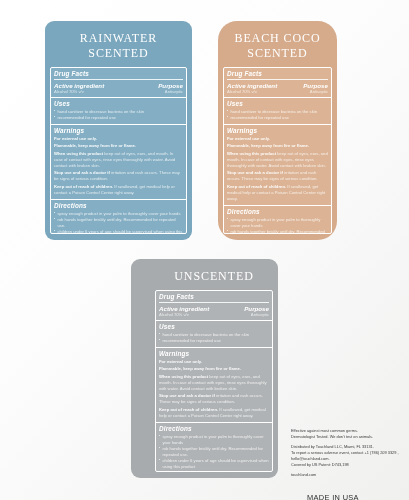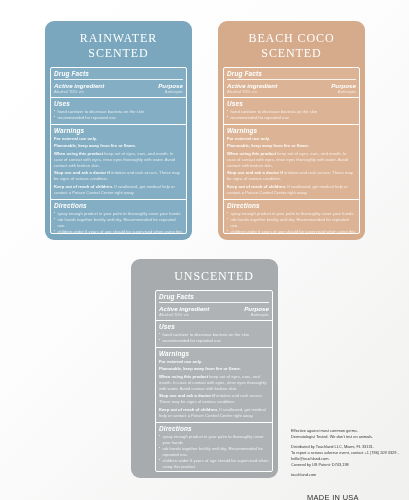--- a/index.html
+++ b/index.html
@@ -105,21 +105,21 @@
   
   .theme-rainwater { background: #7aa7bd; }
   .theme-rainwater .facts-box { background: #83aec3; }
   .theme-beachcoco { background: #d6ab8c; }
   .theme-beachcoco .facts-box { background: #dcb495; }
   .theme-unscented { background: #a8abad; padding-left: 24px; }
   .theme-unscented .facts-box { background: #b0b3b5; }
 
   
   #panel-rainwater { left: 45px;  top: 21px;  width: 147px; height: 219px; }
-  #panel-beachcoco { left: 218px; top: 21px; width: 147px; height: 219px; }
+  #panel-beachcoco { left: 218px; top: 21px; width: 119px; height: 219px; border-radius: 19px; }
   #panel-unscented { left: 131px; top: 259px; width: 147px; height: 219px; }
 
   
   #footer-info {
     position: absolute;
     left: 291px; top: 428px;
     width: 112px;
   }
   .foot-p {
     font-size: 3.9px;

